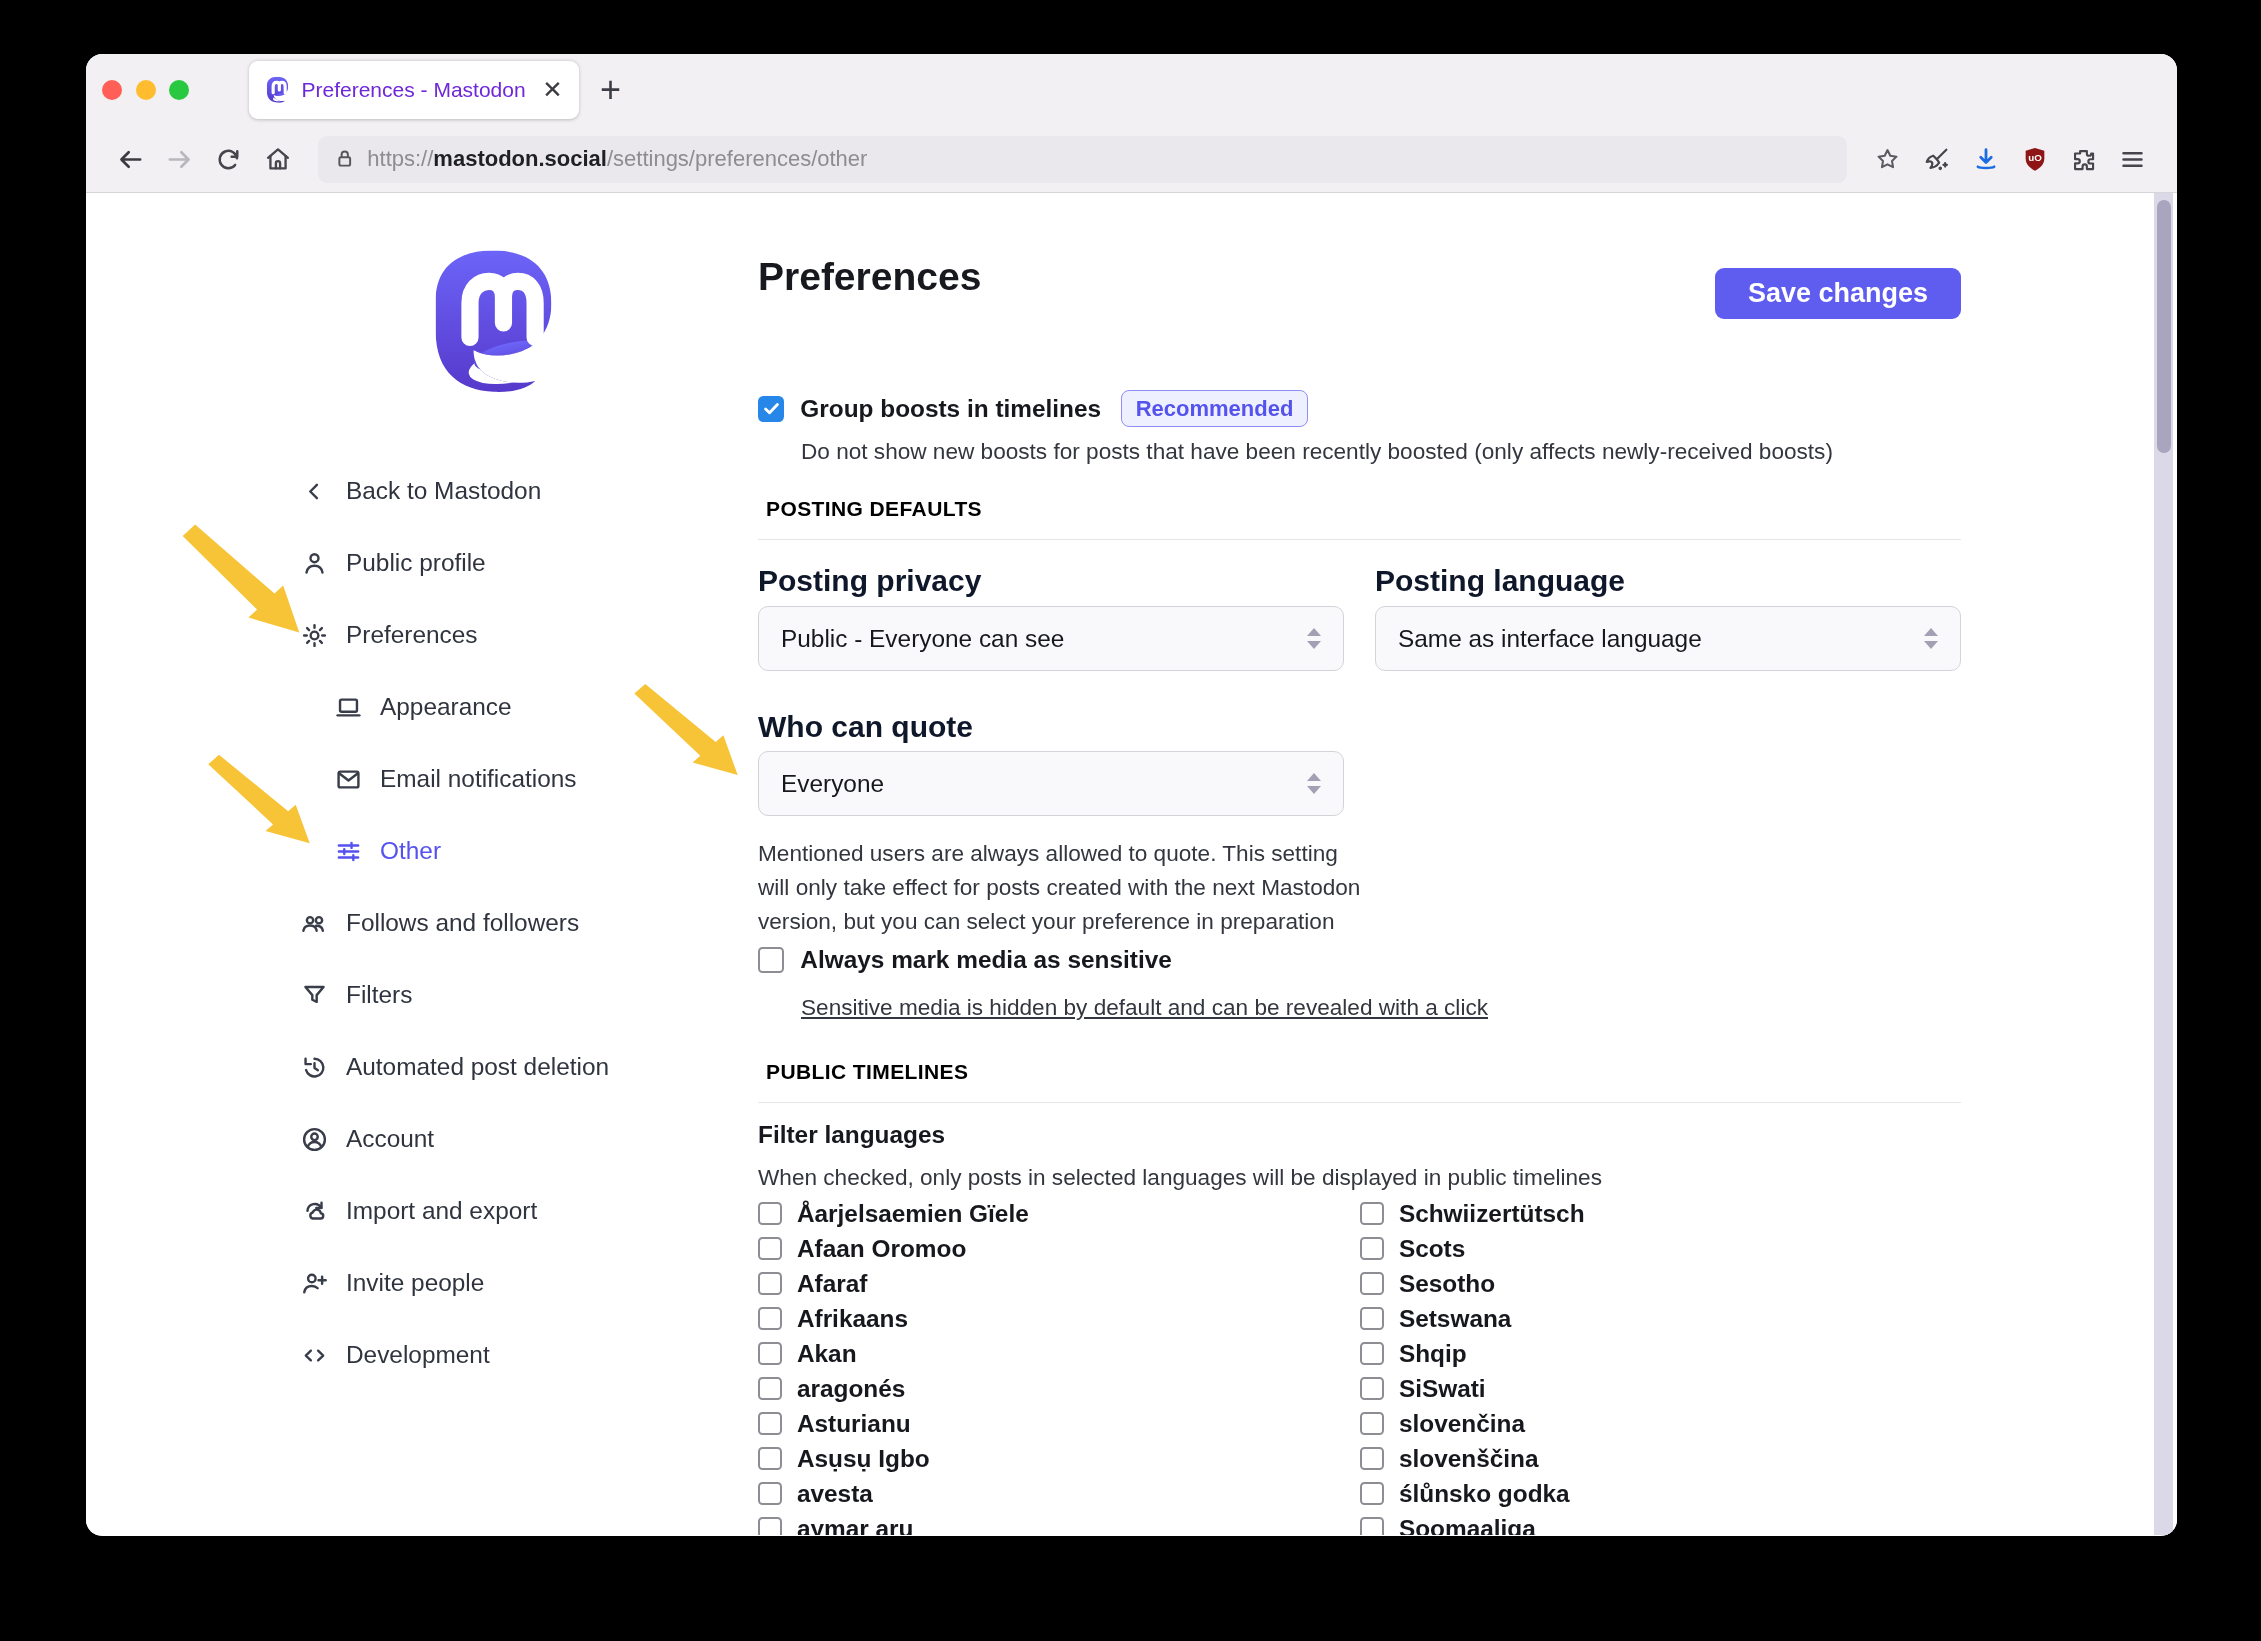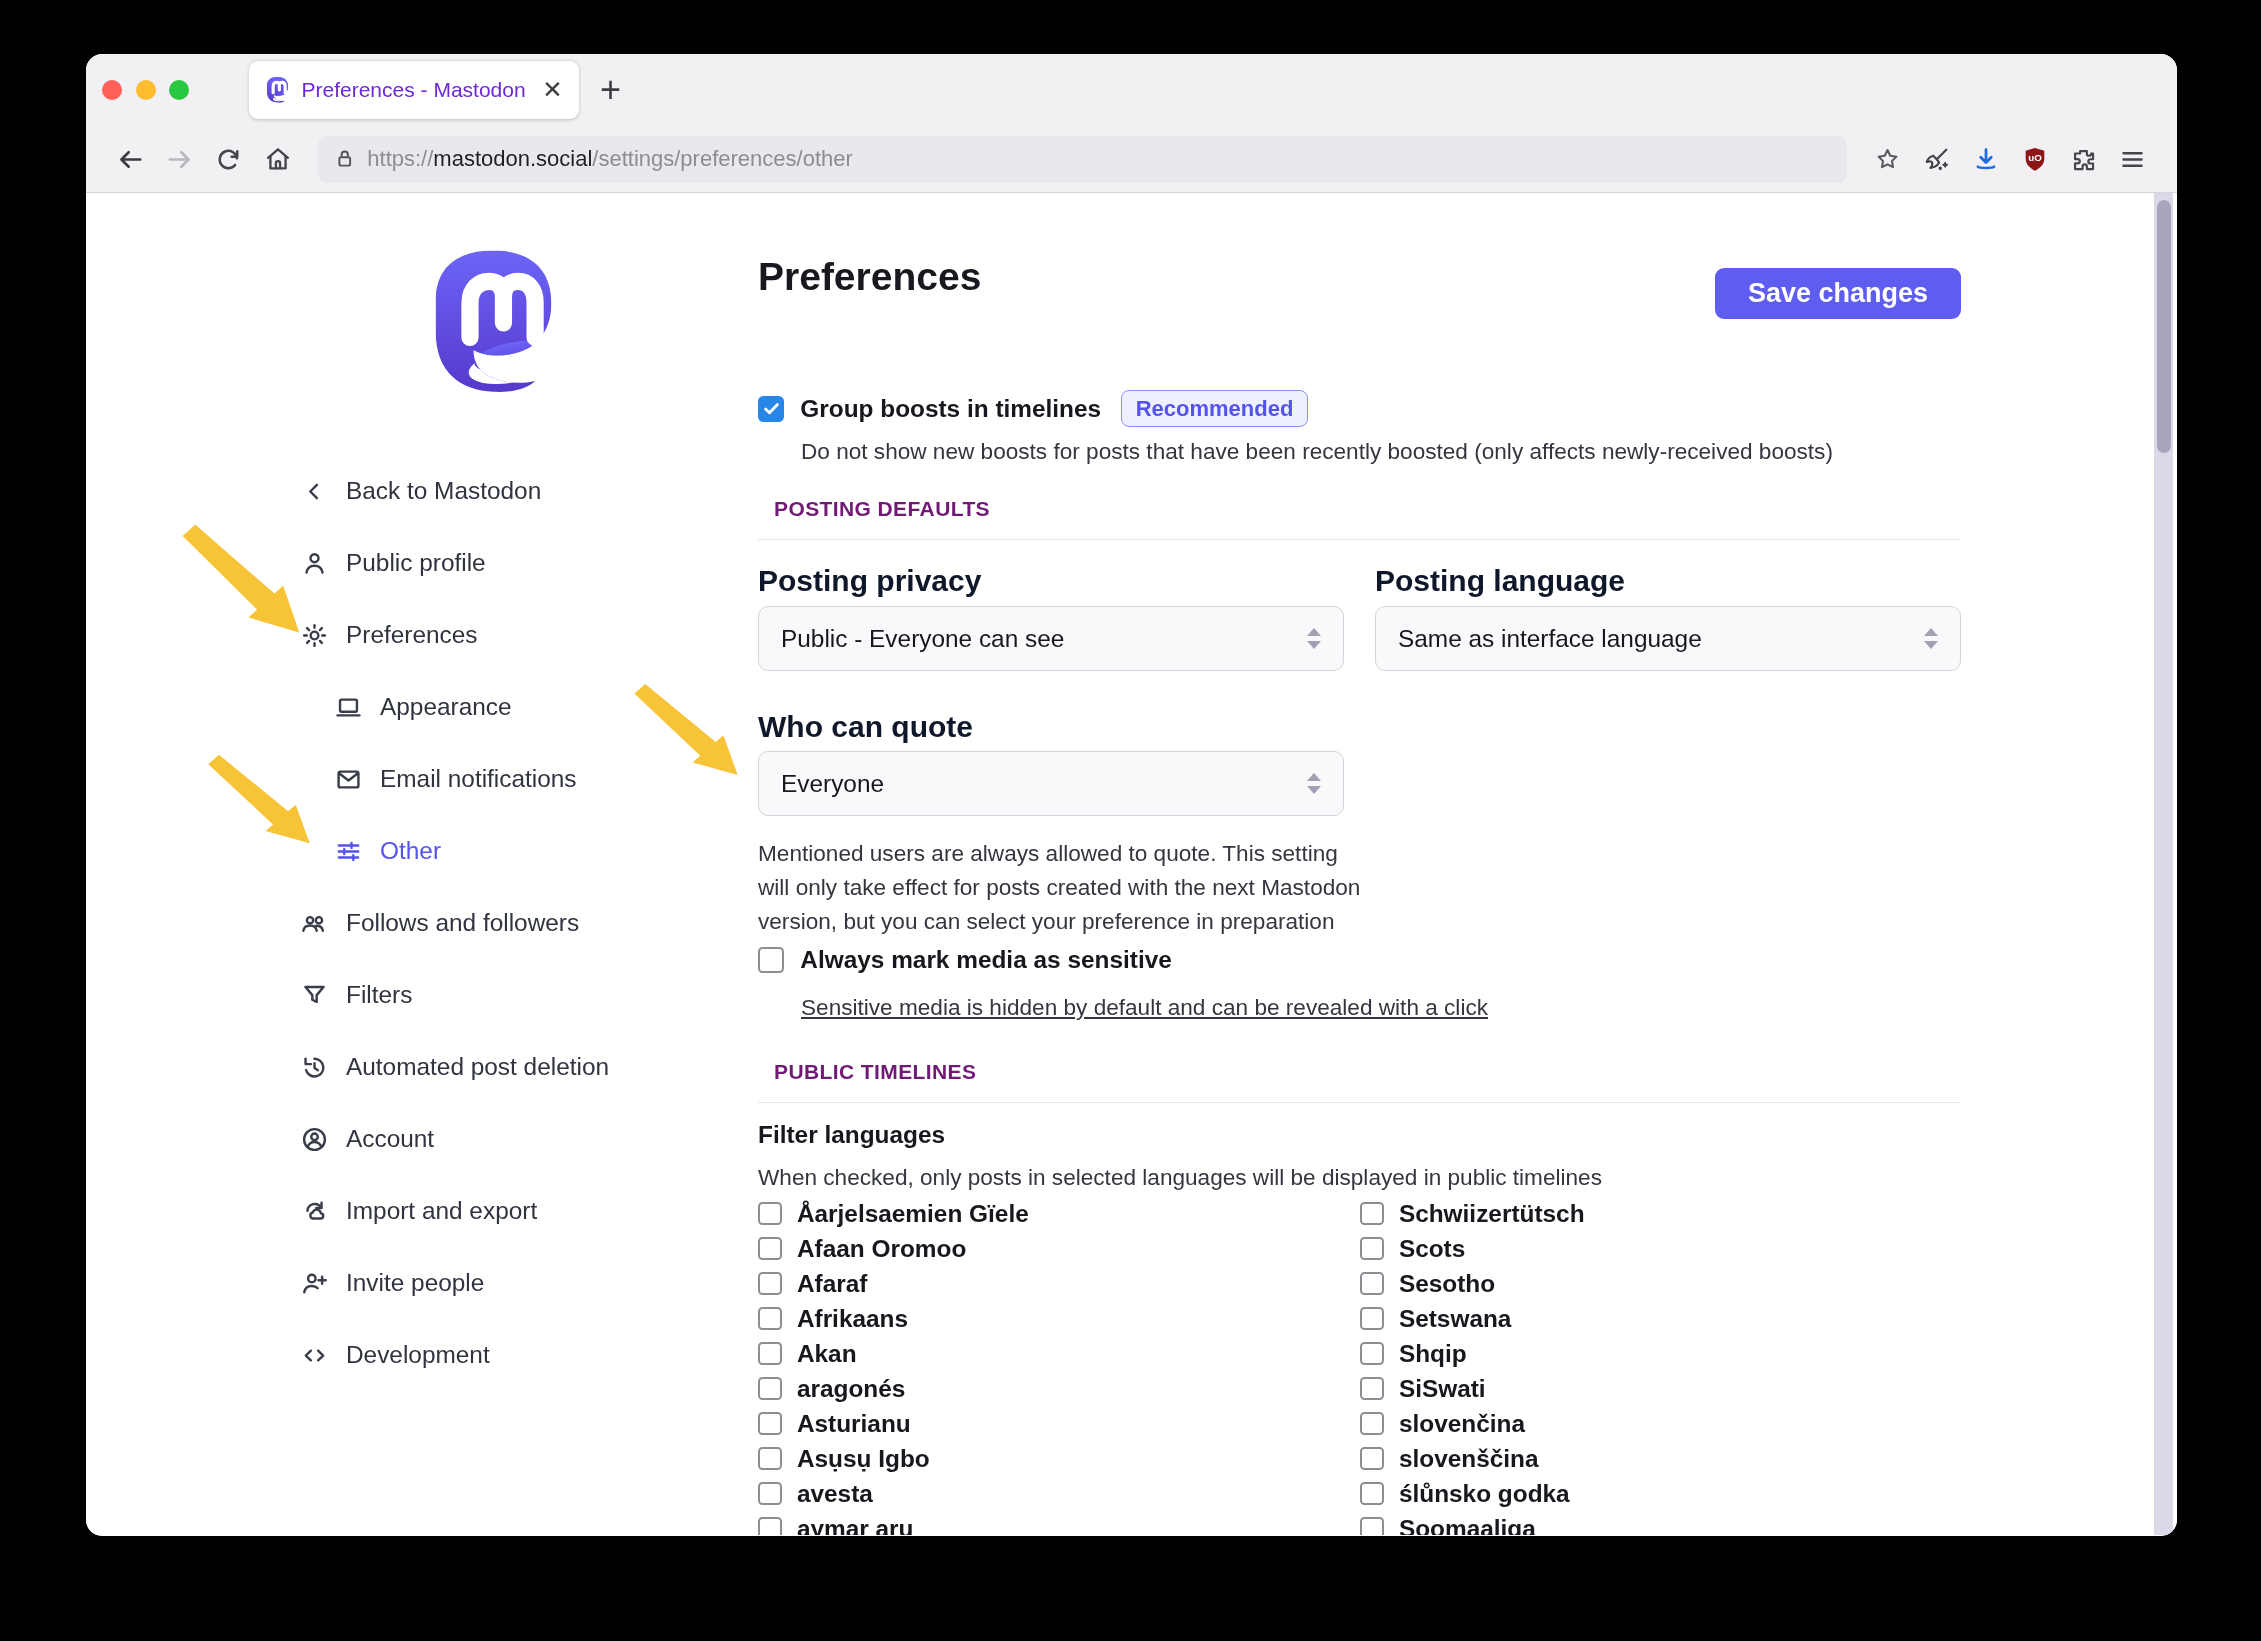--- a/index.html
+++ b/index.html
@@ -15,21 +15,21 @@
   .tab{position:absolute;left:163px;top:7.2px;width:330px;height:58px;background:#fff;border-radius:9px;
        box-shadow:0 0.9px 3.6px rgba(0,0,0,.22);display:flex;align-items:center;padding:0 14.5px;}
   .tab-title{margin-left:11px;font-size:21px;color:#6d28d9;font-weight:500;flex:1;white-space:nowrap;overflow:hidden;}
   .tab-close{font-size:24.4px;color:#3c3c42;line-height:1;padding:0 1.8px;}
   .newtab{position:absolute;left:514px;top:16.3px;font-size:36px;font-weight:300;color:#3c3c44;line-height:40px;}
   
   .toolbar{position:relative;height:67px;background:#f2f0f3;border-bottom:0.9px solid #d7d5d9;display:flex;align-items:center;padding:0 20px;}
   .tool-ic{width:31px;height:31px;display:flex;align-items:center;justify-content:center;margin:0 9px;flex:0 0 auto;}
   .urlbar{flex:1;height:47px;background:#eae8ec;border-radius:9px;display:flex;align-items:center;padding:0 14.5px;margin:0 16.3px;min-width:0;}
   .url-text{font-size:22px;margin-left:11px;white-space:nowrap;overflow:hidden;}
-  .url-dim{color:#8e8c93;}.url-host{color:#1f2026;font-weight:400;}
+  .url-dim{color:#8e8c93;}.url-host{color:#1f2026;font-weight:700;}
   
   .content{position:relative;height:1342px;background:#fff;overflow:hidden;}
   .scroll-track{position:absolute;top:0;right:3.6px;width:19px;height:100%;background:#dbd8e8;}
   .scroll-thumb{position:absolute;top:7.2px;left:2.7px;width:13.6px;height:253px;border-radius:7.2px;background:#a9a5bf;}
   
   .logo{position:absolute;left:335px;top:54px;width:145px;height:152px;}
   .nav{position:absolute;left:214px;top:262px;width:425px;}
   .nav-row{height:72px;display:flex;align-items:center;gap:17px;color:#30343f;font-size:24.4px;cursor:pointer;}
   .nav-row.indent{padding-left:34px;}
   .nav-row.active{color:#5552f0;font-weight:500;}
@@ -42,21 +42,21 @@
   .save-btn{position:absolute;top:75px;right:0;height:51px;padding:0 33px;background:#5f5df0;color:#fff;
             font-size:27px;font-weight:700;border:none;border-radius:9px;display:flex;align-items:center;}
   .chk-row{position:absolute;left:0;display:flex;align-items:center;gap:16.3px;}
   .chk{width:26px;height:26px;border-radius:5.4px;flex:0 0 auto;}
   .chk.checked{background:#2787e9;display:flex;align-items:center;justify-content:center;}
   .chk.unchecked{background:#fff;border:2.3px solid #8d8d94;border-radius:4.5px;}
   .chk-label{font-size:24.4px;font-weight:700;color:#16181d;}
   .badge{margin-left:3.6px;padding:4.5px 13.6px;border:1.8px solid #8f8ef6;border-radius:8.1px;background:#eef0ff;
          color:#5553ee;font-size:22px;font-weight:600;}
   .hint{position:absolute;font-size:22.6px;color:#33363e;line-height:34px;}
-  .sec-head{position:absolute;left:16px;font-size:21px;font-weight:700;color:#701a75;letter-spacing:0.4px;}
+  .sec-head{position:absolute;left:8px;font-size:21px;font-weight:700;color:#000000;letter-spacing:0.4px;}
   .hr{position:absolute;left:0;width:1203px;height:0.9px;background:#e6e6e9;}
   .fld-label{position:absolute;font-size:30px;font-weight:700;color:#0f172a;}
   .select{position:absolute;width:586px;height:65px;background:#f9f9fb;border:1.4px solid #d4d3da;border-radius:10px;
           display:flex;align-items:center;padding:0 22px;font-size:24.4px;color:#16181d;}
   .select .caret{margin-left:auto;display:flex;flex-direction:column;gap:4.5px;}
   .caret i{display:block;width:0;height:0;border-left:7.2px solid transparent;border-right:7.2px solid transparent;}
   .caret i.up{border-bottom:8.1px solid #a3a0b4;}
   .caret i.dn{border-top:8.1px solid #a3a0b4;}
   .bold-label{font-weight:700;color:#16181d;font-size:24.4px;}
   

